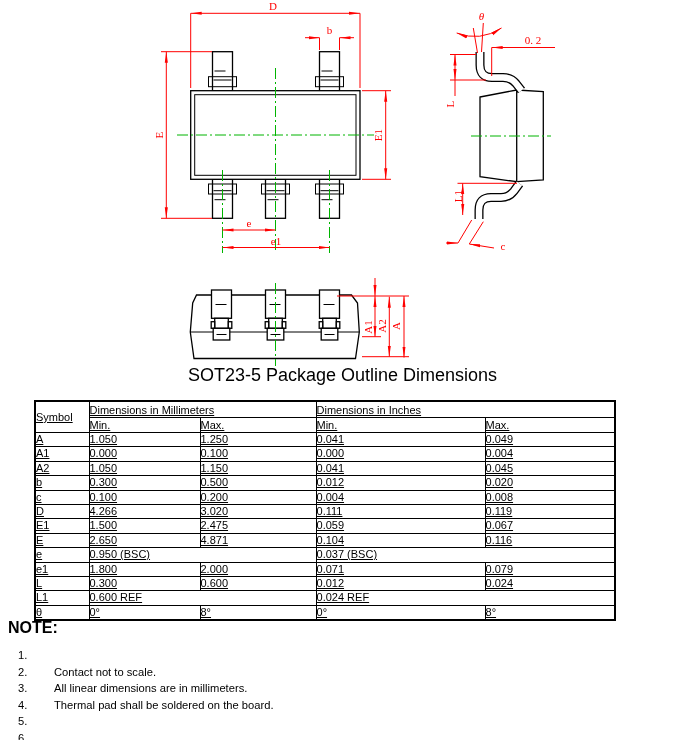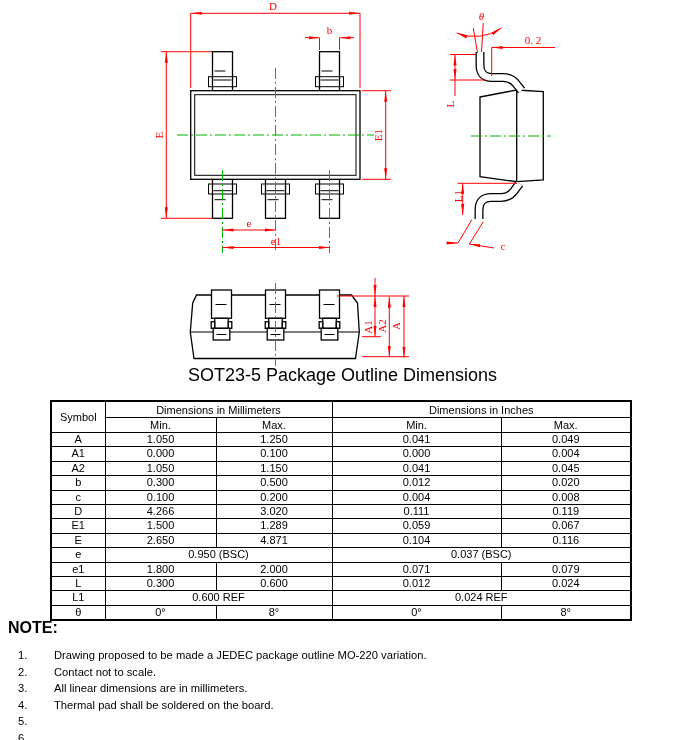--- a/index.html
+++ b/index.html
@@ -13,22 +13,22 @@
   .lead-outer{stroke:#000;stroke-width:9;fill:none;stroke-linecap:butt;}
   .lead-inner{stroke:#fff;stroke-width:6.4;fill:none;stroke-linecap:butt;}
   .dim{stroke:#ff0000;stroke-width:1;fill:none;}
   .cl{stroke:#00b400;stroke-width:1;fill:none;stroke-dasharray:11 3 2 3;}
   .dl{font-family:"Liberation Serif","DejaVu Serif",serif;font-size:11px;fill:#ff0000;}
   .dli{font-style:italic;}
   
   #caption{position:absolute;left:160px;top:365px;width:365px;height:17px;
            text-align:center;font-size:18px;color:#000;}
   
-  #dim-table{position:absolute;left:50px;top:400px;width:582px;border-collapse:collapse;
-             table-layout:fixed;font-size:11px;text-align:center;border:2px solid #000;}
+  #dim-table{position:absolute;left:34px;top:400px;width:582px;border-collapse:collapse;
+             table-layout:fixed;font-size:11px;text-align:left;border:2px solid #000;text-decoration:underline;}
   #dim-table th,#dim-table td{border:1px solid #000;padding:0;font-weight:normal;
              white-space:nowrap;overflow:hidden;}
   #dim-table thead tr:first-child th{height:15px;}
   #dim-table thead tr:last-child th{height:14px;}
   #dim-table tbody td{height:13.4px;line-height:13.4px;}
   
   #notes{position:absolute;left:8px;top:619px;width:670px;font-size:11.2px;}
   #notes .title{font-weight:bold;font-size:16px;margin:0 0 10px 0;}
   .note-row{display:flex;line-height:16.6px;}
   .note-num{width:24px;padding-left:10px;flex:none;}
@@ -252,21 +252,21 @@
         <tr>
           <td>D</td>
           <td>4.266</td>
           <td>3.020</td>
           <td>0.111</td>
           <td>0.119</td>
         </tr>
         <tr>
           <td>E1</td>
           <td>1.500</td>
-          <td>1.289</td>
+          <td>2.475</td>
           <td>0.059</td>
           <td>0.067</td>
         </tr>
         <tr>
           <td>E</td>
           <td>2.650</td>
           <td>4.871</td>
           <td>0.104</td>
           <td>0.116</td>
         </tr>
@@ -302,21 +302,20 @@
           <td>8°</td>
         </tr>
       </tbody>
   </table>
 
   <div id="notes">
     <p class="title">NOTE:</p>
     <div id="notes-list">
         <div class="note-row">
           <span class="note-num">1.</span>
-          <span class="note-text">Drawing proposed to be made a JEDEC package outline MO-220 variation.</span>
         </div>
         <div class="note-row">
           <span class="note-num">2.</span>
           <span class="note-text">Contact not to scale.</span>
         </div>
         <div class="note-row">
           <span class="note-num">3.</span>
           <span class="note-text">All linear dimensions are in millimeters.</span>
         </div>
         <div class="note-row">

